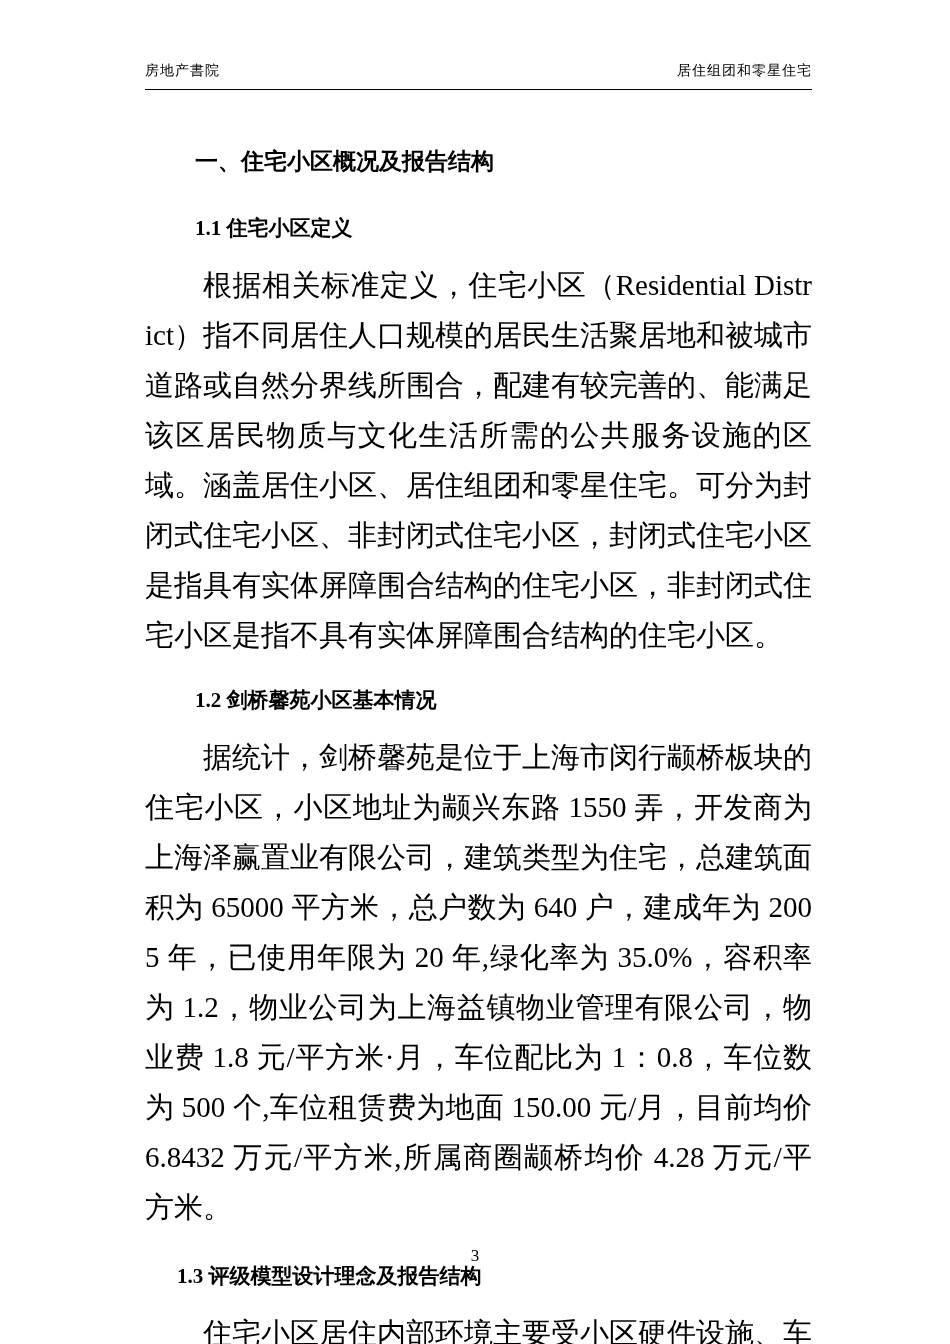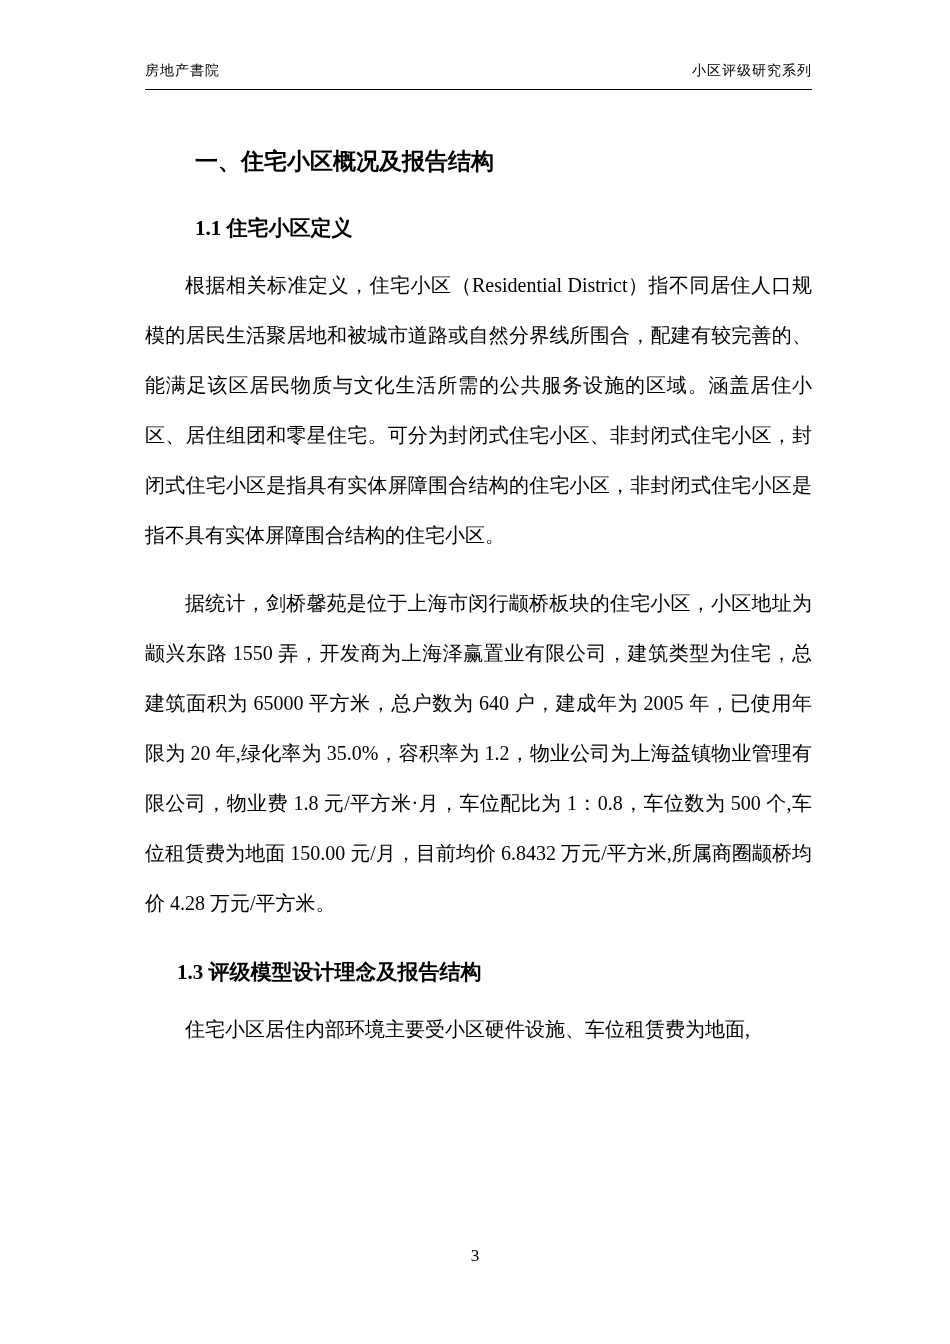--- a/index.html
+++ b/index.html
@@ -48,21 +48,21 @@
   .sec-heading {
     font-family: Liberation Serif, serif;
     font-size: 21px;
     font-weight: bold;
     line-height: 28px;
     margin: 38px 0 0 50px;
   }
   .sec-heading.tight { margin-top: 26px; }
   .sec-heading.mid { margin-top: 30px; margin-left: 32px; }
   .body-para {
-    font-size: 20px;
+    font-size: 29px;
     line-height: 50px;
     text-align: justify;
     text-justify: inter-ideograph;
     text-indent: 2em;
     margin: 18px 0 0 0;
     word-break: break-all;
   }
   .footer {
     position: absolute;
     bottom: 78px;
@@ -72,29 +72,30 @@
     font-size: 17px;
   }
 </style>
 </head>
 <body>
 
 <div class="page">
 
   <div class="header">
     <span>房地产書院</span>
-    <span>小区评级研究系列</span>
+    <span>居住组团和零星住宅</span>
   </div>
 
   <div class="content">
     <h1 class="doc-title">一、住宅小区概况及报告结构</h1>
 
     <h2 class="sec-heading">1.1 住宅小区定义</h2>
     <p class="body-para">根据相关标准定义，住宅小区（Residential District）指不同居住人口规模的居民生活聚居地和被城市道路或自然分界线所围合，配建有较完善的、能满足该区居民物质与文化生活所需的公共服务设施的区域。涵盖居住小区、居住组团和零星住宅。可分为封闭式住宅小区、非封闭式住宅小区，封闭式住宅小区是指具有实体屏障围合结构的住宅小区，非封闭式住宅小区是指不具有实体屏障围合结构的住宅小区。</p>
 
+    <h2 class="sec-heading tight">1.2 剑桥馨苑小区基本情况</h2>
     <p class="body-para">据统计，剑桥馨苑是位于上海市闵行颛桥板块的住宅小区，小区地址为颛兴东路 1550 弄，开发商为上海泽赢置业有限公司，建筑类型为住宅，总建筑面积为 65000 平方米，总户数为 640 户，建成年为 2005 年，已使用年限为 20 年,绿化率为 35.0%，容积率为 1.2，物业公司为上海益镇物业管理有限公司，物业费 1.8 元/平方米·月，车位配比为 1：0.8，车位数为 500 个,车位租赁费为地面 150.00 元/月，目前均价 6.8432 万元/平方米,所属商圈颛桥均价 4.28 万元/平方米。</p>
 
     <h2 class="sec-heading mid">1.3 评级模型设计理念及报告结构</h2>
     <p class="body-para">住宅小区居住内部环境主要受小区硬件设施、车位租赁费为地面,</p>
   </div>
 
   <div class="footer">
     <span>3</span>
   </div>
 

